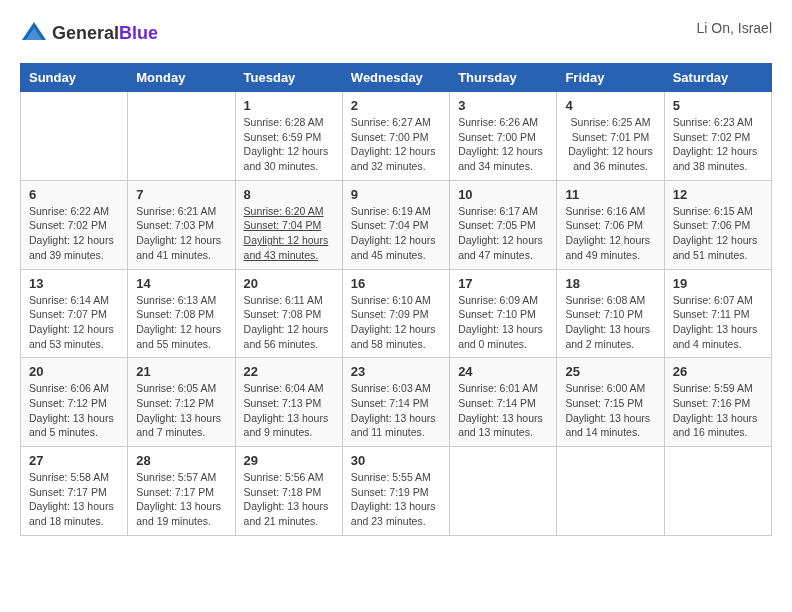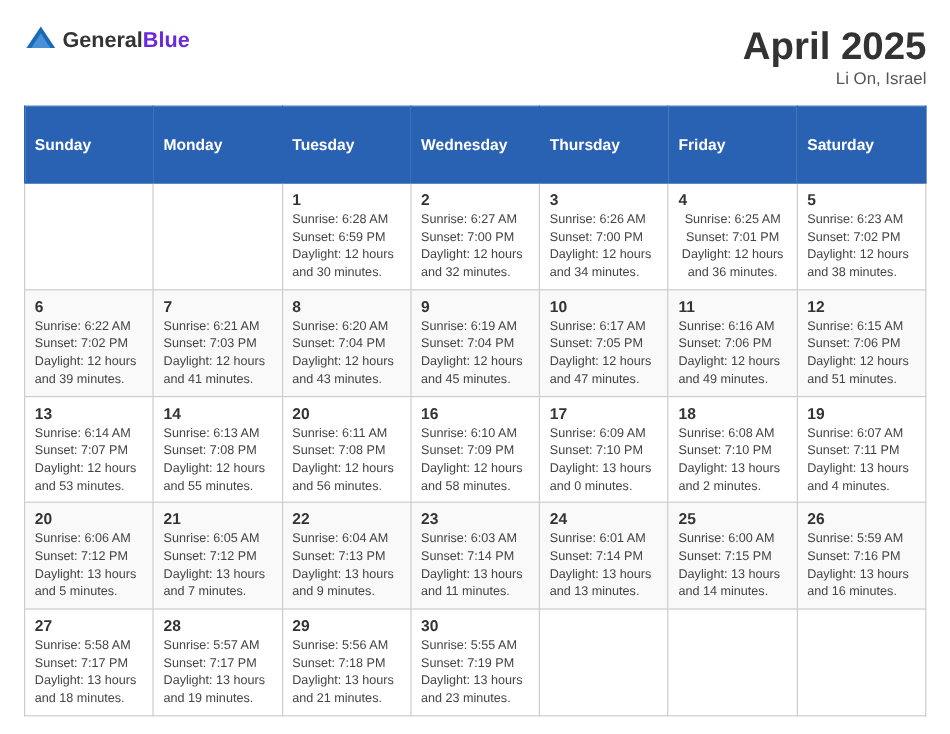--- a/index.html
+++ b/index.html
@@ -53,21 +53,21 @@
       color: #555;
     }
     .calendar {
       width: 100%;
       border-collapse: collapse;
     }
     .calendar th {
       background-color: #2962b3;
       color: #fff;
       text-align: left;
-      padding: 24px 8px;
+      padding: 6px 8px;
       font-size: 13px;
       font-weight: bold;
       border: 1px solid #2962b3;
     }
     .calendar td {
       vertical-align: top;
       padding: 6px 8px;
       border: 1px solid #ccc;
       font-size: 11px;
       color: #333;
@@ -102,21 +102,20 @@
     <svg class="logo-icon" viewBox="0 0 28 28">
       <polygon points="14,2 26,20 2,20" fill="#1a6bb5"></polygon>
       <polygon points="14,8 22,20 6,20" fill="#4a90d9"></polygon>
     </svg>
     <div class="logo-text">
       <span class="logo-general">General</span>
       <span class="logo-blue">Blue</span>
     </div>
   </div>
   <div class="title-area">
-    <div class="month-title">April 2025</div>
     <div class="location">Li On, Israel</div>
   </div>
 </div>
 
 <table class="calendar">
   <thead>
     <tr>
     <th>Sunday</th>
         <th>Monday</th>
         <th>Tuesday</th>
@@ -176,21 +175,21 @@
         </td>
         <td>
           <span class="day-number">7</span>
           <div class="day-info" style="white-space: pre-line;">Sunrise: 6:21 AM
 Sunset: 7:03 PM
 Daylight: 12 hours
 and 41 minutes.</div>
         </td>
         <td>
           <span class="day-number">8</span>
-          <div class="day-info" style="white-space: pre-line;">Sunrise: 6:20 AM
+          <div class="day-info" style="white-space: pre-line; text-decoration: underline;">Sunrise: 6:20 AM
 Sunset: 7:04 PM
 Daylight: 12 hours
 and 43 minutes.</div>
         </td>
         <td>
           <span class="day-number">9</span>
           <div class="day-info" style="white-space: pre-line;">Sunrise: 6:19 AM
 Sunset: 7:04 PM
 Daylight: 12 hours
 and 45 minutes.</div>

